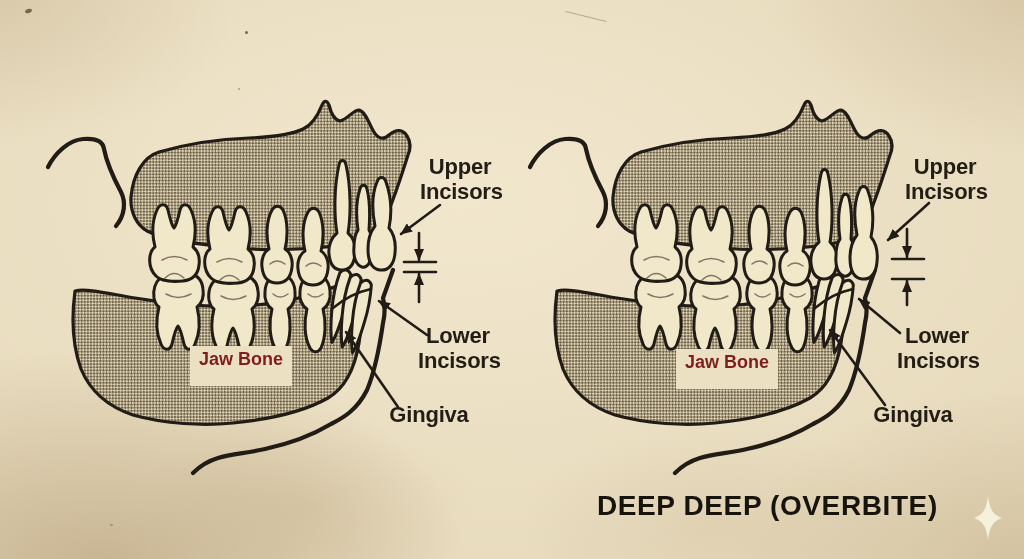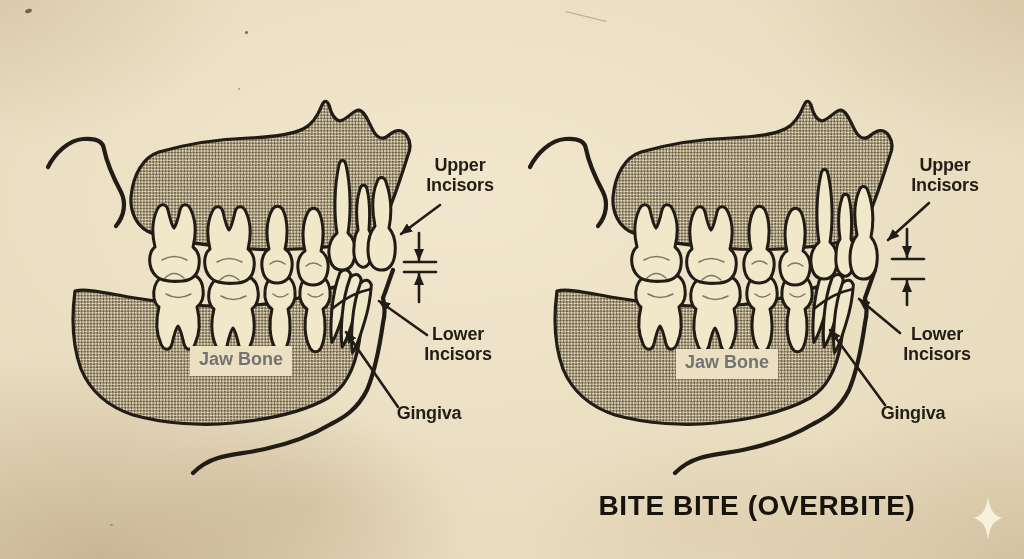--- a/index.html
+++ b/index.html
@@ -17,26 +17,26 @@
       #e7dabc;
   }
   .art{position:absolute;left:0;top:0;}
   .tooth{fill:#f1e7c9;stroke:#211c15;stroke-width:3;stroke-linejoin:round;}
   .tdetail{fill:none;stroke:#211c15;stroke-width:1.5;opacity:.55;stroke-linecap:round;}
   .blob{stroke:#211c15;stroke-width:3.2;stroke-linejoin:round;}
   .ln{fill:none;stroke:#211c15;stroke-linecap:round;}
   .thick{stroke-width:4.2;}
   .mid{stroke-width:2.6;}
   .lbl{
-    position:absolute;color:#221d15;font-size:18px;font-weight:700;
+    position:absolute;color:#221d15;font-size:22px;font-weight:700;
     line-height:1.12;text-align:center;letter-spacing:-.2px;
   }
   .tag{
-    position:absolute;color:#737373;font-size:18px;font-weight:700;
-    background:#ece0c2;padding:3px 9px 6px;white-space:nowrap;
+    position:absolute;color:#7f1d1d;font-size:18px;font-weight:700;
+    background:#ece0c2;padding:3px 9px 16px;white-space:nowrap;
   }
   .title{
     position:absolute;color:#17130d;font-size:28px;font-weight:700;
     letter-spacing:.6px;text-align:center;white-space:nowrap;
   }
   .speck{position:absolute;background:rgba(80,65,45,.75);border-radius:50%;}
   .crack{position:absolute;height:1px;background:rgba(120,100,70,.45);}
   .sparkle{position:absolute;}
 </style>
 </head>
@@ -168,21 +168,21 @@
 
   <div class="lbl" style="left:420px;top:155px;width:80px;">Upper Incisors</div>
   <div class="lbl" style="left:418px;top:324px;width:80px;">Lower Incisors</div>
   <div class="lbl" style="left:389px;top:403px;width:80px;">Gingiva</div>
   <div class="tag" style="left:190px;top:346px;">Jaw Bone</div>
 
   <div class="lbl" style="left:905px;top:155px;width:80px;">Upper Incisors</div>
   <div class="lbl" style="left:897px;top:324px;width:80px;">Lower Incisors</div>
   <div class="lbl" style="left:873px;top:403px;width:80px;">Gingiva</div>
   <div class="tag" style="left:676px;top:349px;">Jaw Bone</div>
-  <div class="title" style="left:597px;top:490px;width:320px;">BITE BITE (OVERBITE)</div>
+  <div class="title" style="left:597px;top:490px;width:320px;">DEEP DEEP (OVERBITE)</div>
 
   <div class="speck" style="left:25px;top:9px;width:7px;height:4px;transform:rotate(-20deg);"></div>
   <div class="speck" style="left:245px;top:31px;width:3px;height:3px;"></div>
   <div class="speck" style="left:238px;top:88px;width:2px;height:2px;opacity:.6;"></div>
   <div class="crack" style="left:565px;top:16px;width:42px;transform:rotate(14deg);"></div>
   <div class="speck" style="left:110px;top:524px;width:3px;height:2px;opacity:.5;"></div>
 
   <svg class="sparkle" style="left:972px;top:495px;" width="32" height="46" viewBox="0 0 32 46">
     <path d="M16,1 C17.6,14 21,20 30,23 C21,26 17.6,32 16,45 C14.4,32 11,26 2,23 C11,20 14.4,14 16,1 Z" fill="#f7f0db"></path>
   </svg>

